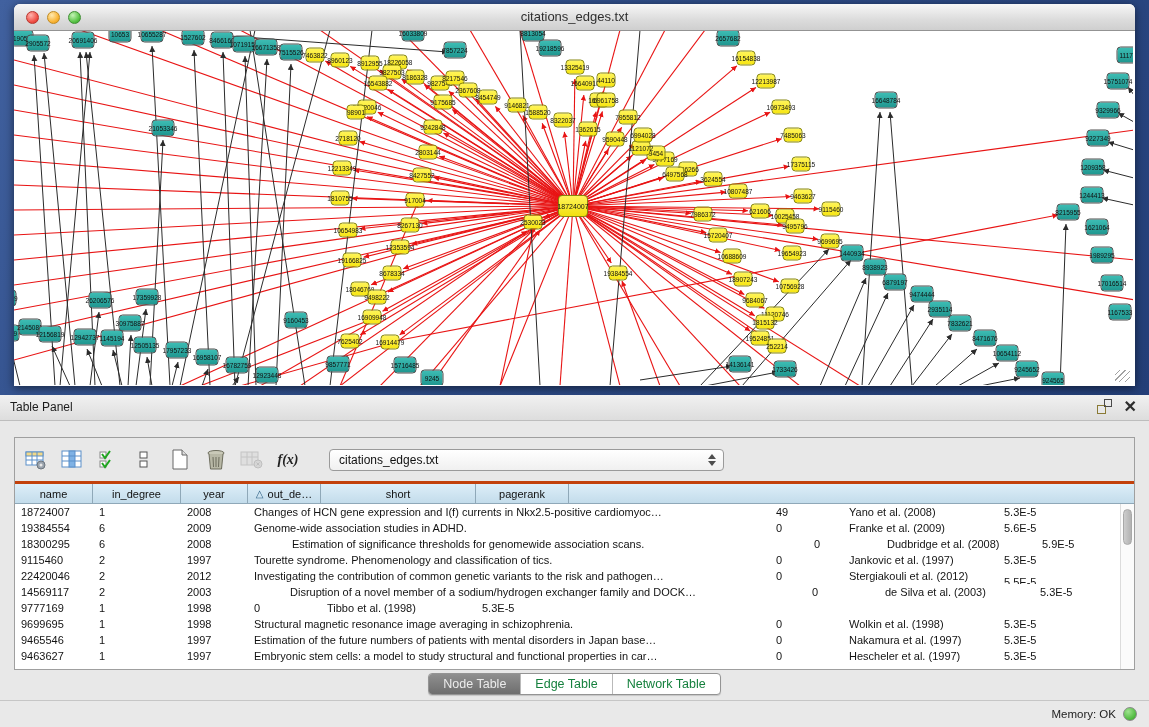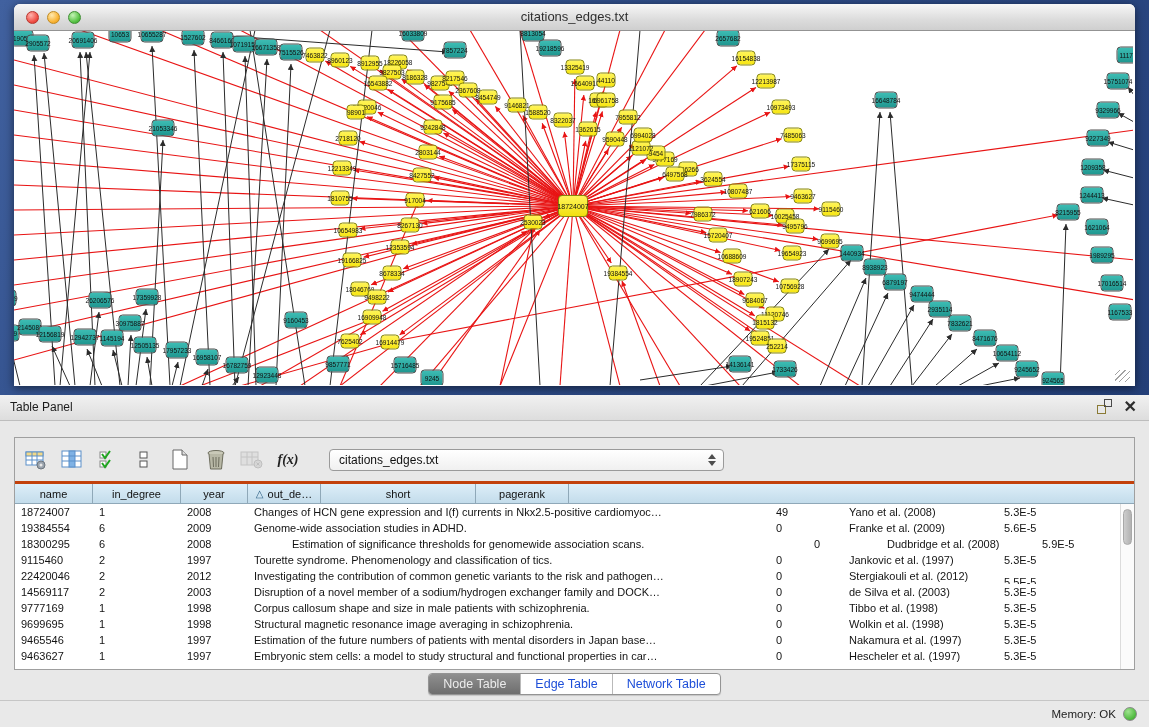--- a/index.html
+++ b/index.html
@@ -60,21 +60,21 @@
   .th .sort { color:#2f6286; font-size:10px; margin-right:4px; }
   .tbody { position:relative; }
   .tr { display:flex; height:16px; }
   .td { font-size:11px; line-height:16px; padding-left:6px; white-space:nowrap; overflow:hidden; color:#131313; flex-shrink:0; }
   .scrollbar { position:absolute; right:0px; top:20px; width:14px; bottom:0; background:#fbfbfb; border-left:1px solid #dcdcdc; }
   .thumb { position:absolute; left:2px; top:5px; width:9px; height:36px; background:linear-gradient(90deg,#cdcdcd,#b2b2b2); border-radius:5px; border:1px solid #a8a8a8; }
 
   .tabs-row { position:absolute; left:0; top:278px; width:1149px; display:flex; justify-content:center; }
   .seg { display:inline-flex; border:1px solid #949494; border-radius:4px; overflow:hidden;
     background:#fff; height:22px; box-shadow:0 1px 1px rgba(0,0,0,.15); }
-  .seg-tab { padding:0 14px; font-size:12.5px; line-height:21px; color:#1d4ed8; border-right:1px solid #b9b9b9; }
+  .seg-tab { padding:0 14px; font-size:12.5px; line-height:21px; color:#15803d; border-right:1px solid #b9b9b9; }
   .seg-tab:last-child { border-right:none; }
   .seg-tab.active { background:linear-gradient(#8f8f8f,#6e6e6e); color:#ececec; }
 
   
   .status-bar { position:absolute; left:0; top:700px; width:1149px; height:27px;
     background:#e9e9e9; border-top:1px solid #c6c6c6; }
   .mem { position:absolute; right:12px; top:0; height:26px; display:flex; align-items:center; gap:7px; font-size:11.5px; color:#222; }
   .mem-dot { width:14px; height:14px; border-radius:50%;
     background:radial-gradient(circle at 35% 30%,#9fe38f,#4db93c 70%,#3a9a2c); border:1px solid #8a8a8a; }
 </style>
@@ -546,30 +546,29 @@
             <div class="td" style="width: 67px;">2012</div>
             <div class="td" style="width: 522px;">Investigating the contribution of common genetic variants to the risk and pathogen…</div>
             <div class="td" style="width: 73px;">0</div>
             <div class="td" style="width: 155px;">Stergiakouli et al. (2012)</div>
             <div class="td" style="width: 93px; margin-top: 6px;">5.5E-5</div>
           </div>
           <div class="tr">
             <div class="td" style="width: 78px;">14569117</div>
             <div class="td" style="width: 88px;">2</div>
             <div class="td" style="width: 67px;">2003</div>
-            <div class="td" style="width: 522px;">Disruption of a novel member of a sodium/hydrogen exchanger family and DOCK…</div>
+            <div class="td" style="width: 522px; margin-left: 36px;">Disruption of a novel member of a sodium/hydrogen exchanger family and DOCK…</div>
             <div class="td" style="width: 73px;">0</div>
             <div class="td" style="width: 155px;">de Silva et al. (2003)</div>
             <div class="td" style="width: 93px;">5.3E-5</div>
           </div>
           <div class="tr">
             <div class="td" style="width: 78px;">9777169</div>
             <div class="td" style="width: 88px;">1</div>
             <div class="td" style="width: 67px;">1998</div>
-            <div class="td" style="width: 522px;">Corpus callosum shape and size in male patients with schizophrenia.</div>
             <div class="td" style="width: 73px;">0</div>
             <div class="td" style="width: 155px;">Tibbo et al. (1998)</div>
             <div class="td" style="width: 93px;">5.3E-5</div>
           </div>
           <div class="tr">
             <div class="td" style="width: 78px;">9699695</div>
             <div class="td" style="width: 88px;">1</div>
             <div class="td" style="width: 67px;">1998</div>
             <div class="td" style="width: 522px;">Structural magnetic resonance image averaging in schizophrenia.</div>
             <div class="td" style="width: 73px;">0</div>

